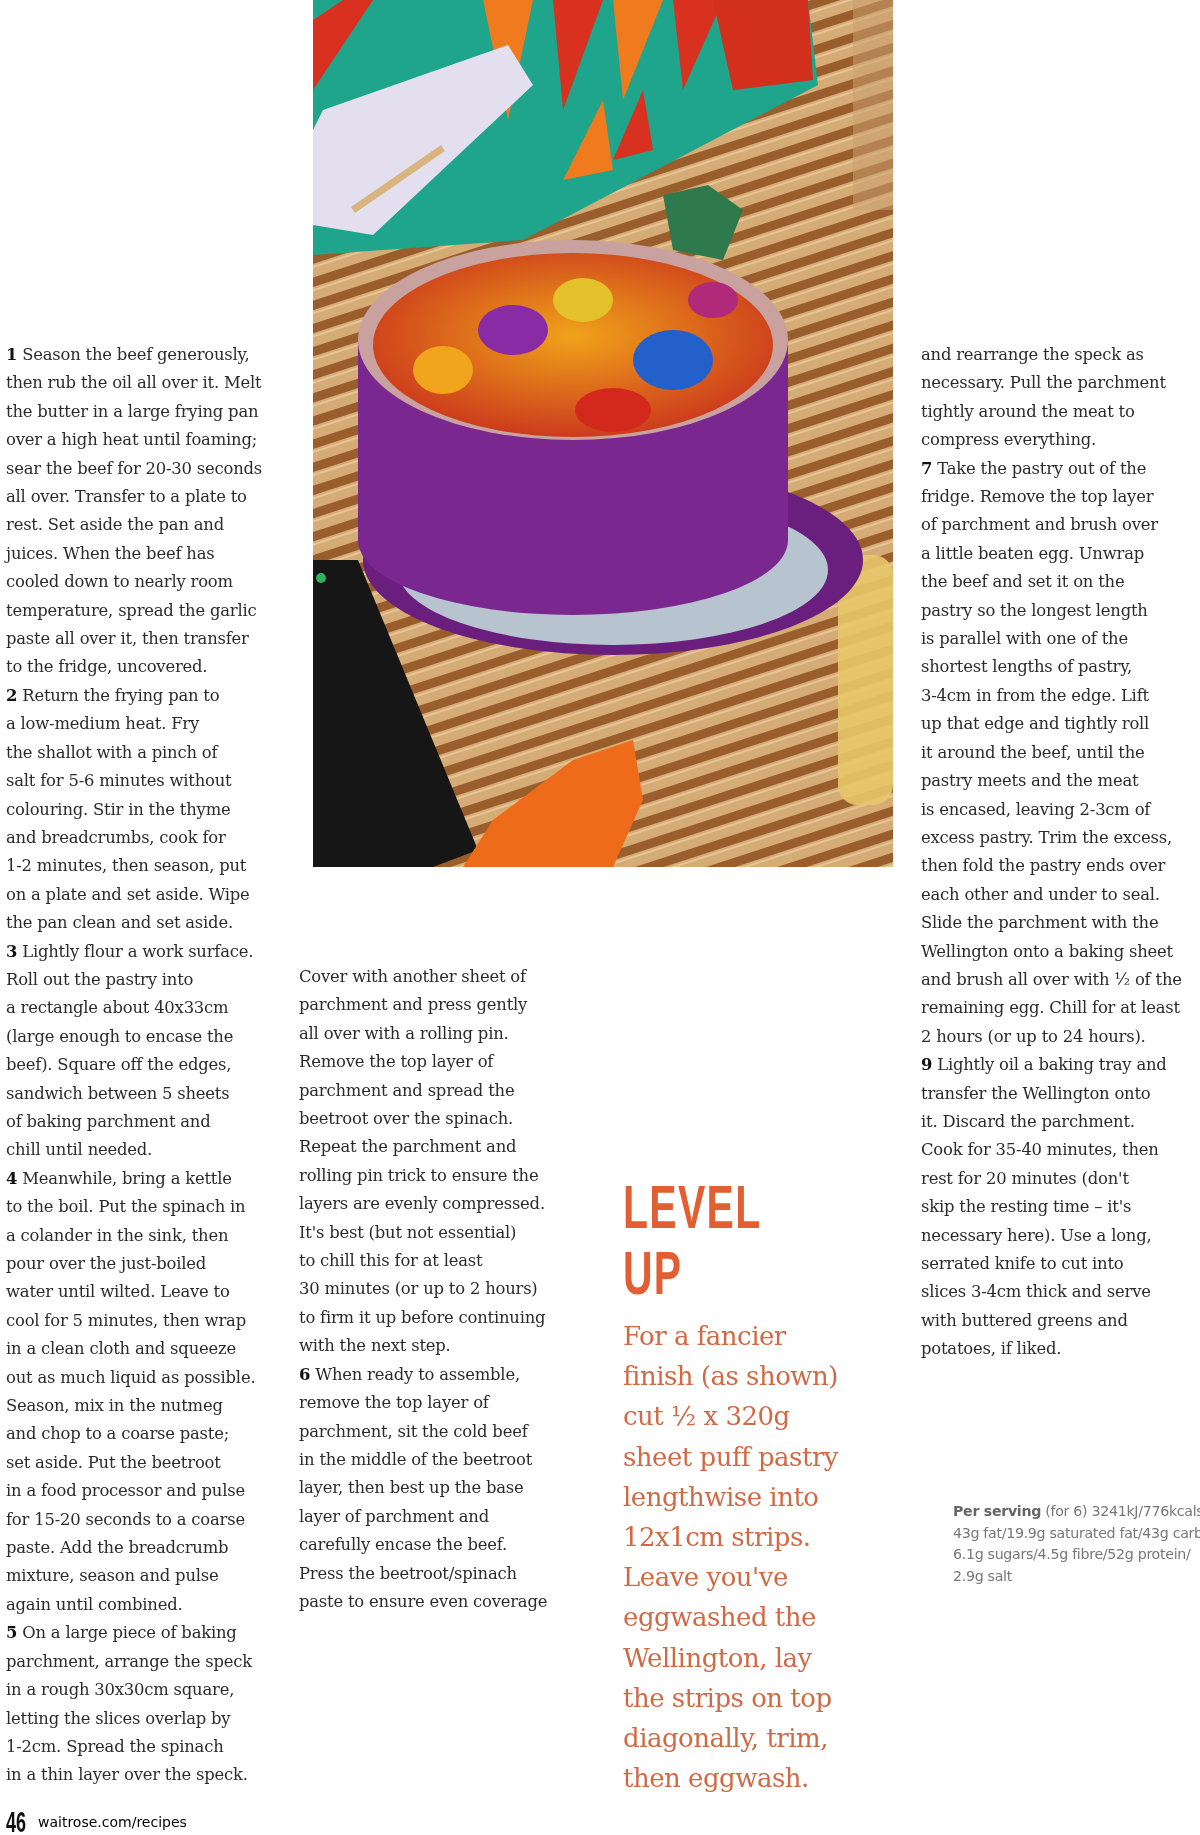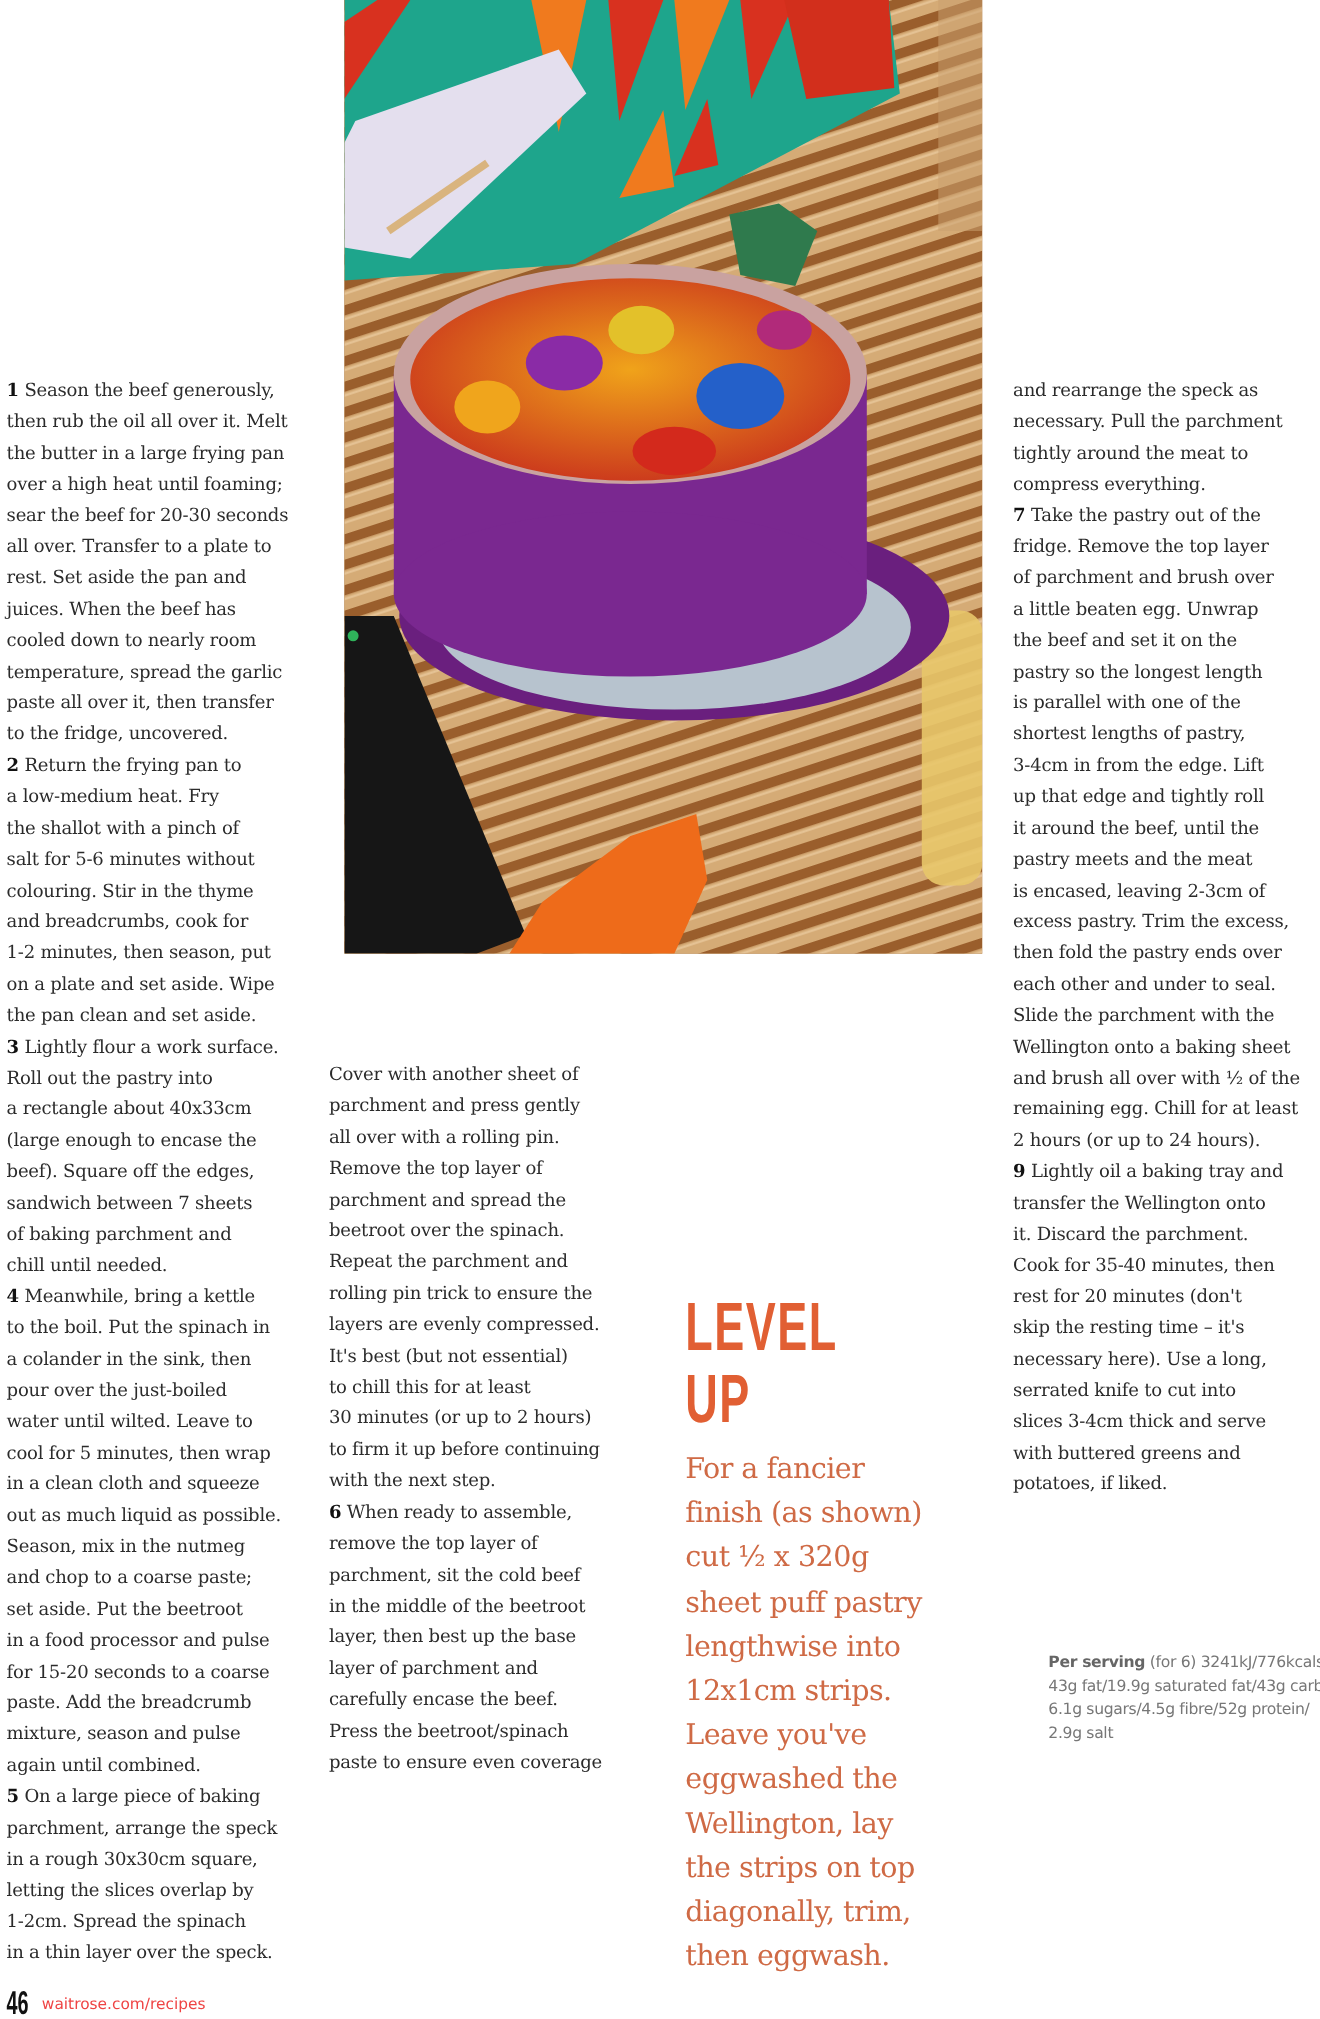--- a/index.html
+++ b/index.html
@@ -42,21 +42,21 @@
     font-family: "DejaVu Sans", "Liberation Sans", sans-serif; font-size: 14.2px;
     line-height: 21.6px; color: #777; letter-spacing: -0.3px; white-space: pre-line; margin-left: 32px;
   }
   .nutrition b { color: #666; }
 
   .footer { position: absolute; left: 6px; top: 1808px; display: flex; align-items: center; }
   .footer .page-num {
     font-family: "Liberation Sans", sans-serif; font-weight: bold; font-size: 30px;
     transform: scaleX(0.6); transform-origin: left; width: 30px; color: #111; line-height: 28px;
   }
-  .footer .url { font-family: "DejaVu Sans", sans-serif; font-size: 14px; color: #ef4444; margin-left: 2px; }
+  .footer .url { font-family: "DejaVu Sans", sans-serif; font-size: 14px; color: #000000; margin-left: 2px; }
 </style>
 </head>
 <body>
 
 <div class="photo">
   <svg width="580" height="867" viewBox="0 0 580 867">
     <defs>
       <pattern id="rug" width="38" height="22" patternUnits="userSpaceOnUse" patternTransform="rotate(-18)">
         <rect width="38" height="22" fill="#d5ab76"></rect>
         <rect y="0" width="38" height="9" fill="#9a5e2c"></rect>
@@ -127,21 +127,21 @@
 colouring. Stir in the thyme
 and breadcrumbs, cook for
 1-2 minutes, then season, put
 on a plate and set aside. Wipe
 the pan clean and set aside.</span></p>
   <p><span class="num">3</span> <span>Lightly flour a work surface.
 Roll out the pastry into
 a rectangle about 40x33cm
 (large enough to encase the
 beef). Square off the edges,
-sandwich between 7 sheets
+sandwich between 5 sheets
 of baking parchment and
 chill until needed.</span></p>
   <p><span class="num">4</span> <span>Meanwhile, bring a kettle
 to the boil. Put the spinach in
 a colander in the sink, then
 pour over the just-boiled
 water until wilted. Leave to
 cool for 5 minutes, then wrap
 in a clean cloth and squeeze
 out as much liquid as possible.

